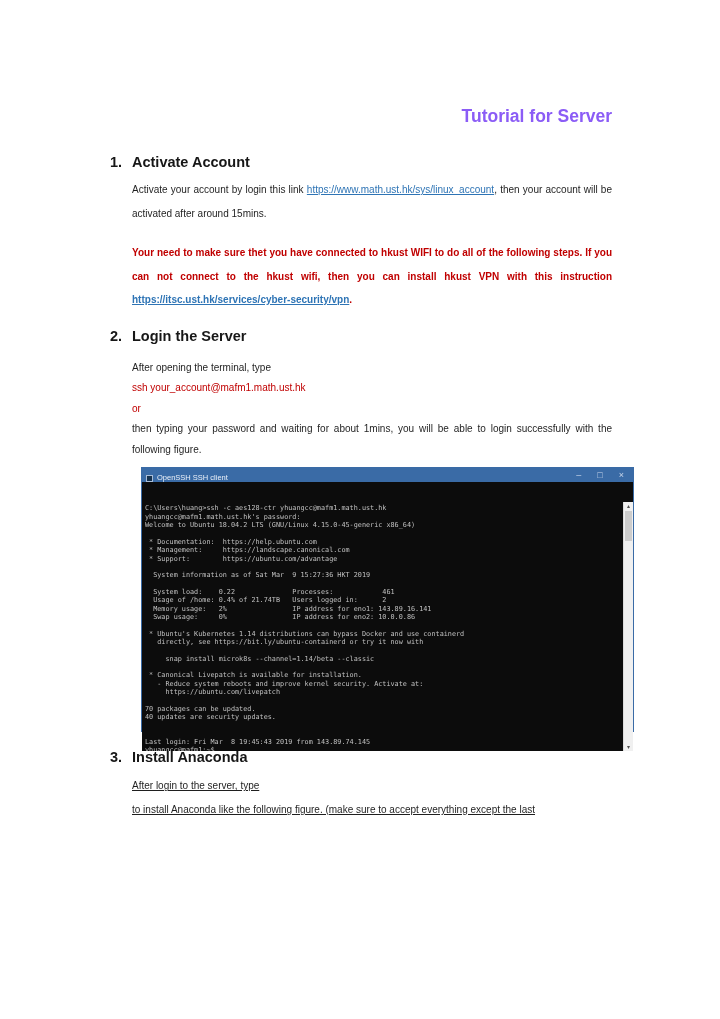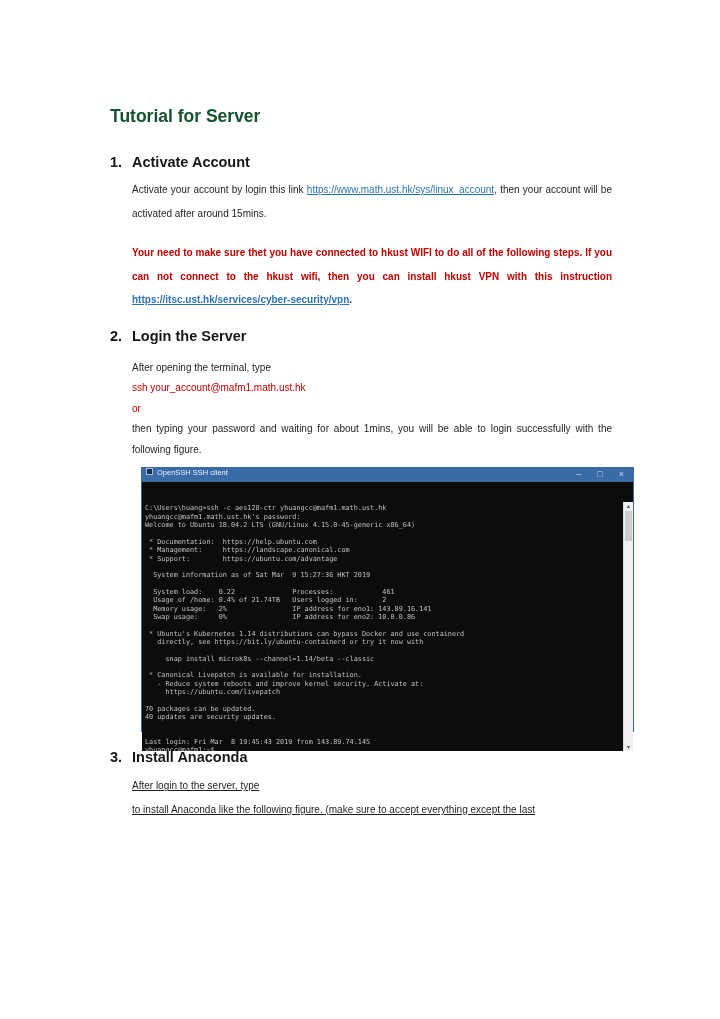--- a/index.html
+++ b/index.html
@@ -10,24 +10,24 @@
     height: 1019px;
     background: #ffffff;
     font-family: "Liberation Sans", sans-serif;
     color: #1f1f1f;
     overflow: hidden;
   }
   .content { padding: 0 108px 0 110px; }
 
   .doc-title {
     padding-top: 106px;
-    text-align: left;
+    text-align: right;
     font-size: 17.5px;
     font-weight: 700;
-    color: #14532d;
+    color: #8b5cf6;
   }
 
   .heading {
     display: flex;
     font-size: 14.5px;
     font-weight: 700;
     color: #171717;
   }
   .hnum { width: 22px; flex: 0 0 22px; }
 
@@ -54,21 +54,21 @@
     margin: 7px 0 0 31px;
     width: 493px;
     height: 265px;
     border: 1px solid #3A6BA6;
     background: #0C0C0C;
   }
   .titlebar {
     height: 14px;
     background: #3A6BA6;
     display: flex;
-    align-items: flex-start;
+    align-items: flex-end;
     padding: 0 4px;
   }
   .tb-icon {
     width: 7px; height: 7px;
     margin-right: 4px;
     background: #16324f;
     border: 1px solid #a9bdd8;
     flex: 0 0 7px;
   }
   .tb-title {

